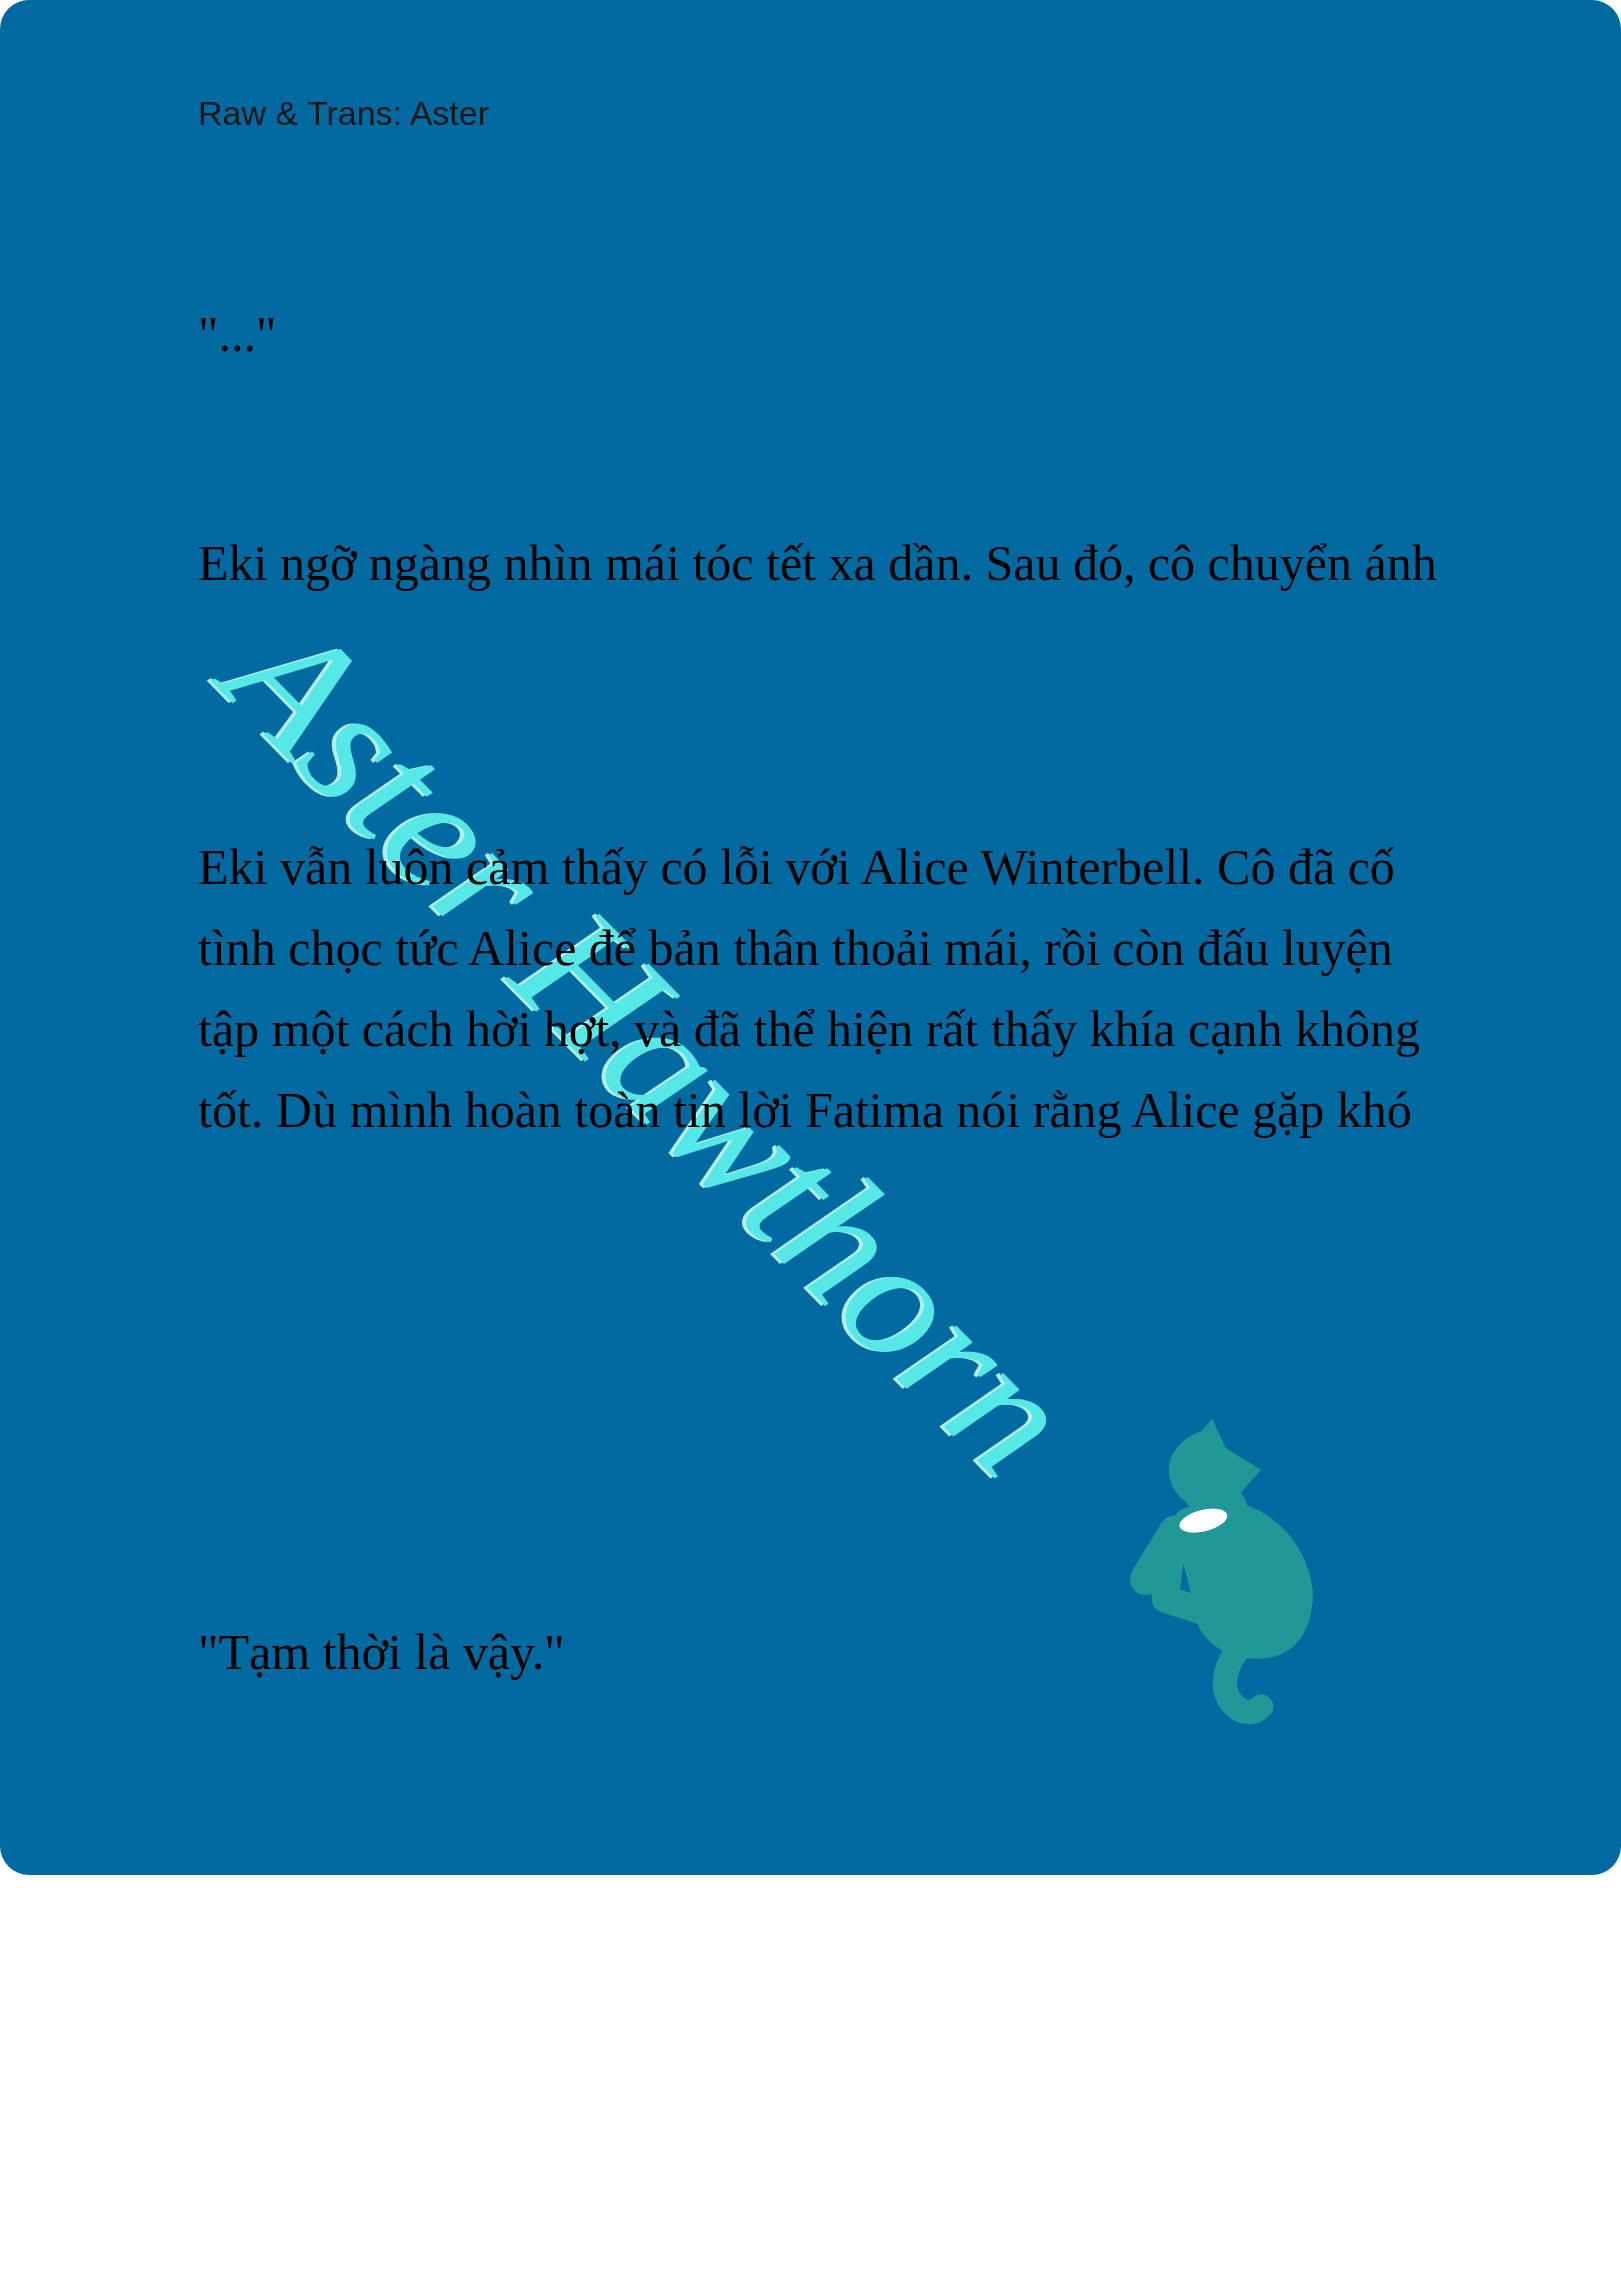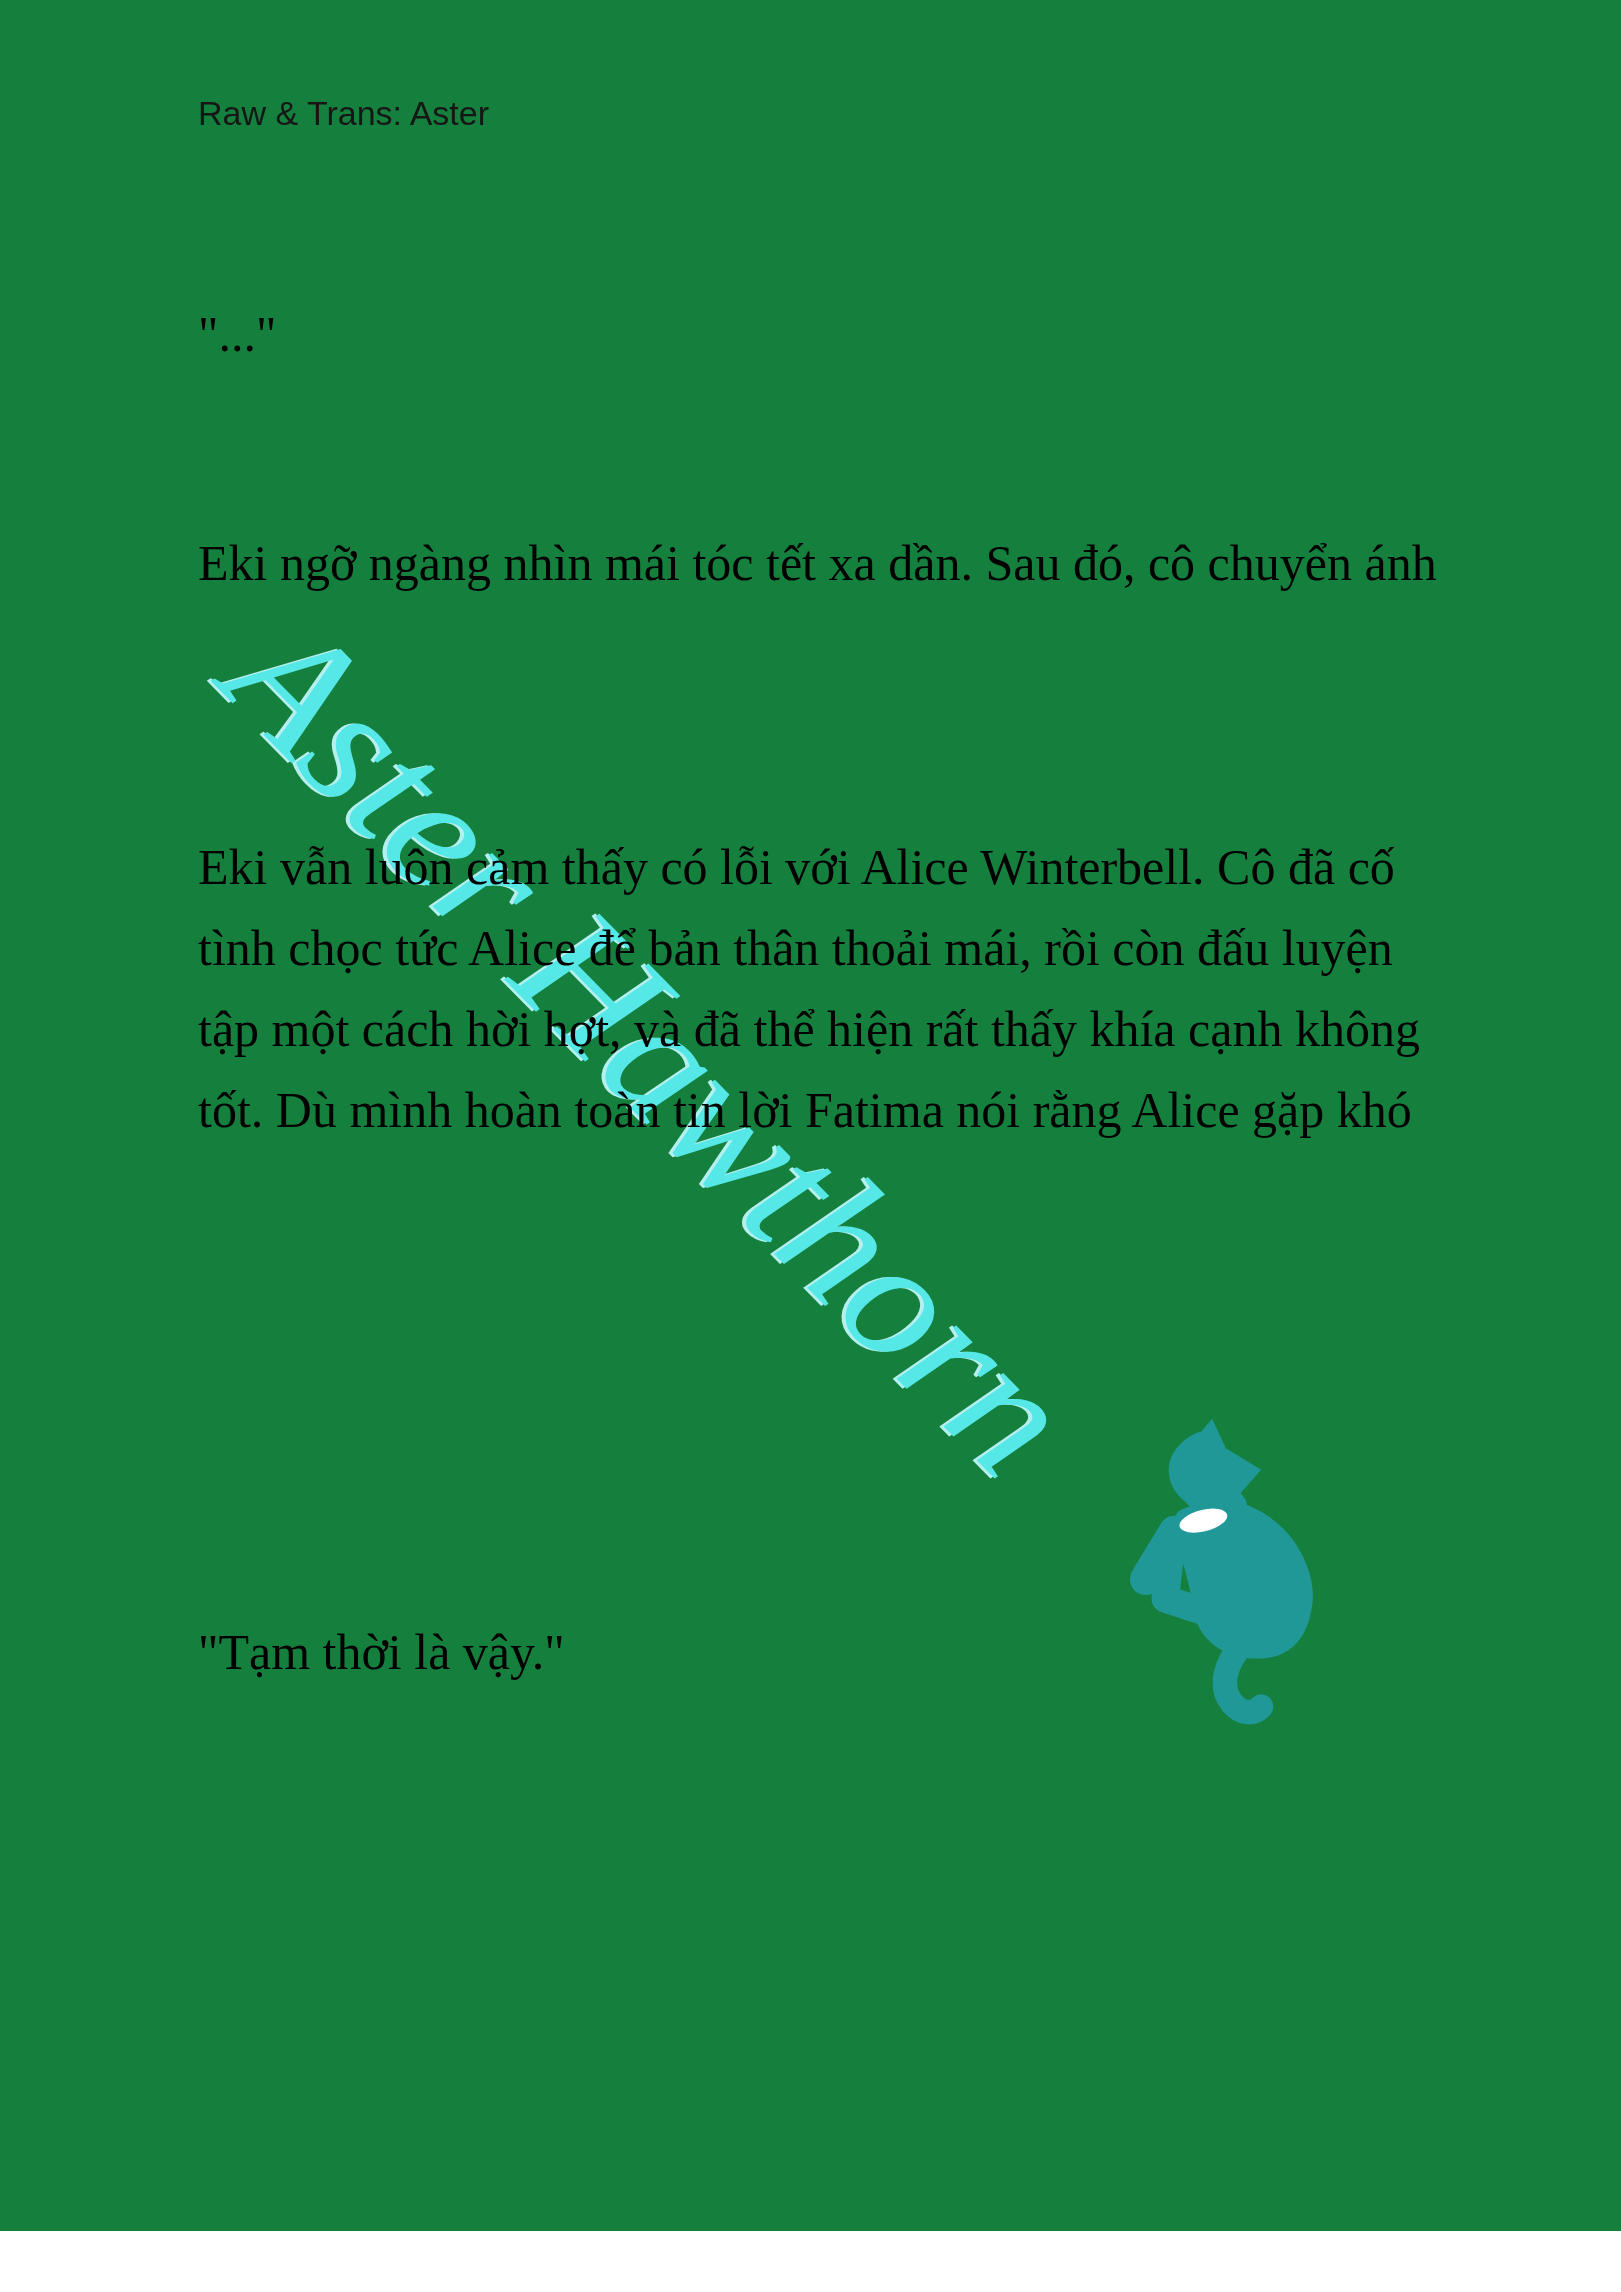--- a/index.html
+++ b/index.html
@@ -1,21 +1,22 @@
 <!DOCTYPE html>
 <html><head>
 <meta charset="utf-8">
 <style>
   html,body{margin:0;padding:0;background:#ffffff;}
   .page{
     position:relative;
-    width:1621px;height:2231px;
-    background:#15803d;
+    width:1621px;height:1875px;
+    background:#0369a1;
     overflow:hidden;
     font-family:"Liberation Serif","DejaVu Serif",serif;
+    border-radius:29px;
   }
   .header{
     position:absolute;left:198px;top:95px;
     font-family:"Liberation Sans","DejaVu Sans",sans-serif;
     font-size:34px;line-height:1.1;color:#161616;
     z-index:3;white-space:nowrap;
   }
   .watermark{
     position:absolute;left:321px;top:586px;
     transform:rotate(45.5deg);transform-origin:0 0;

